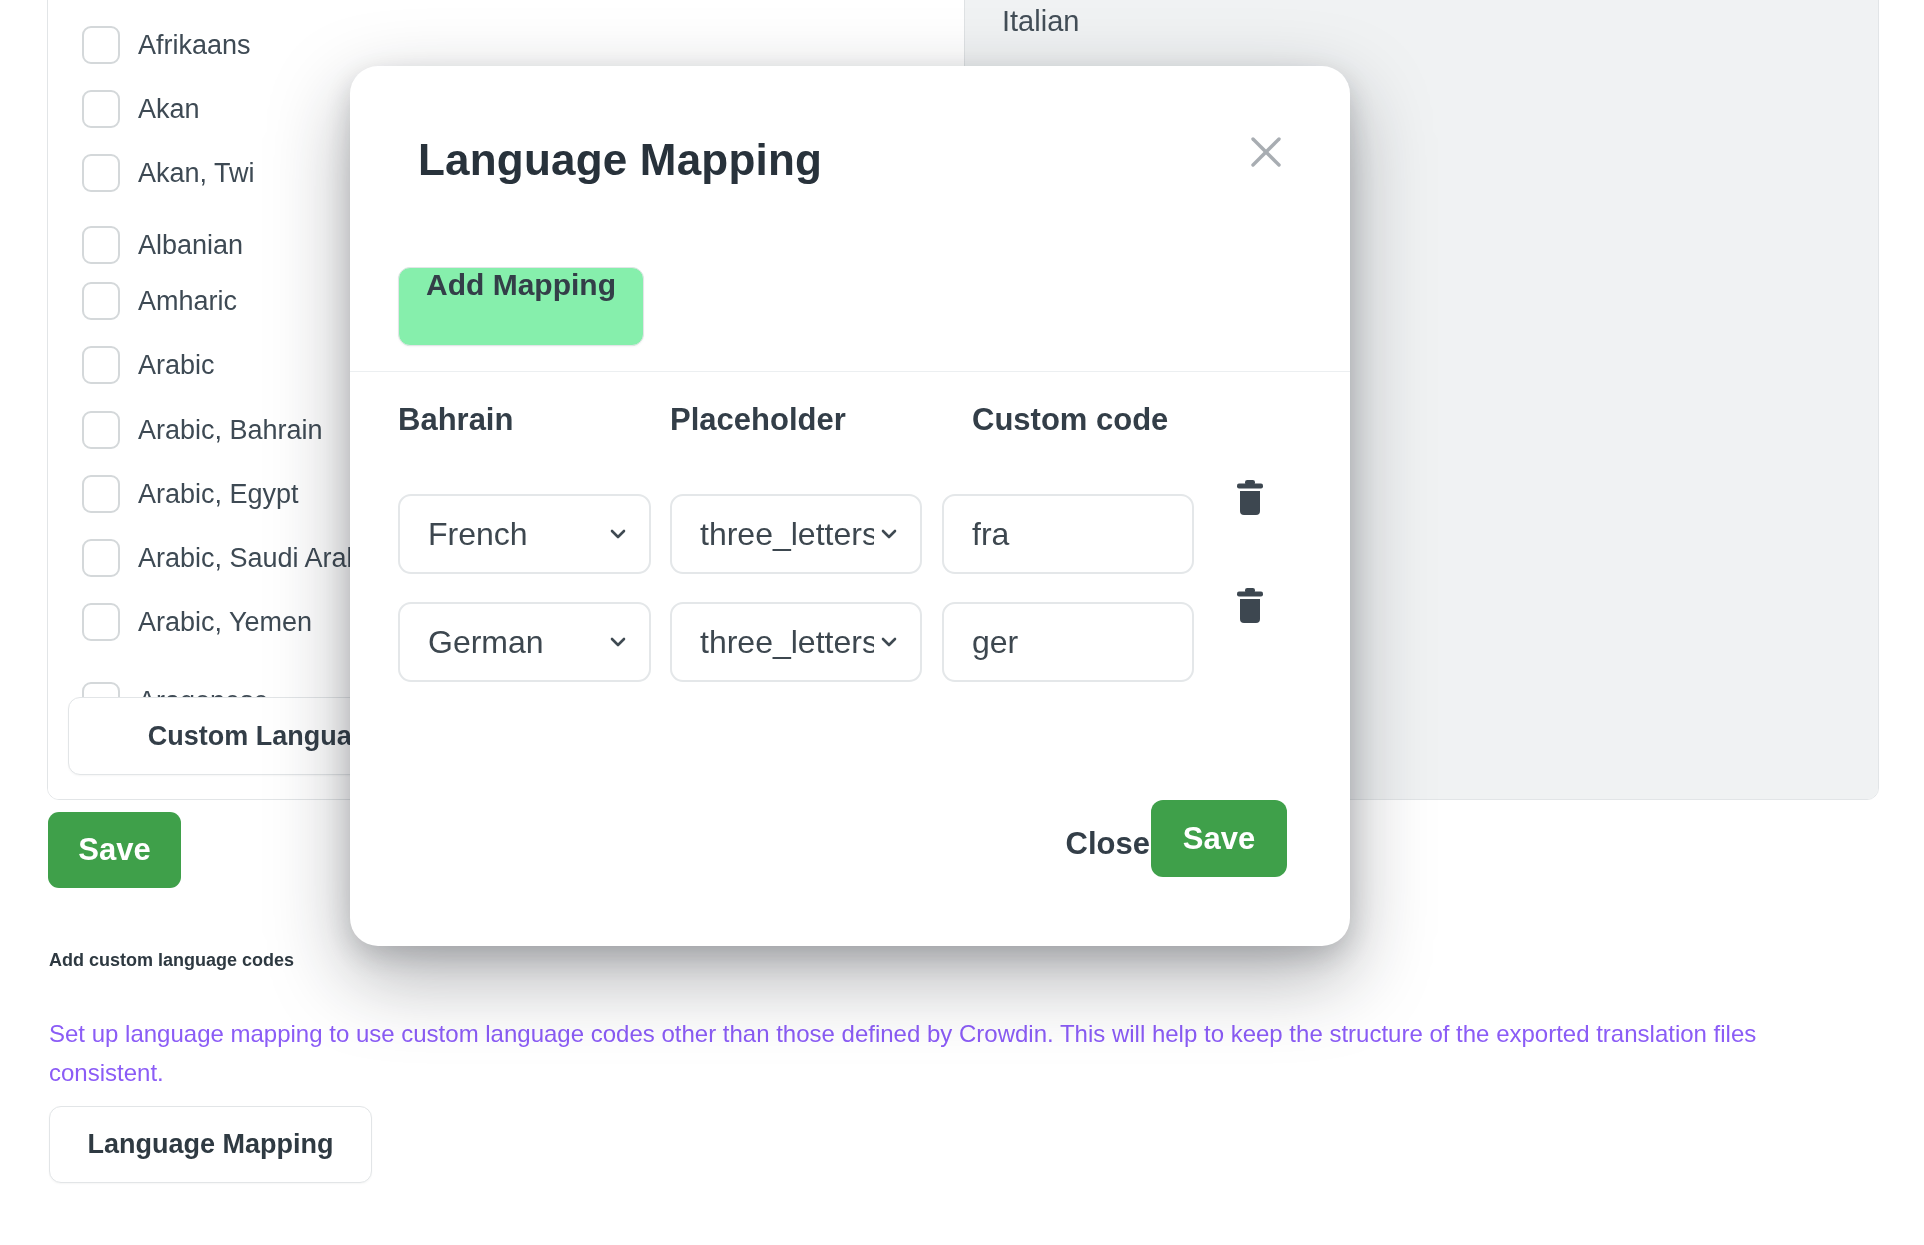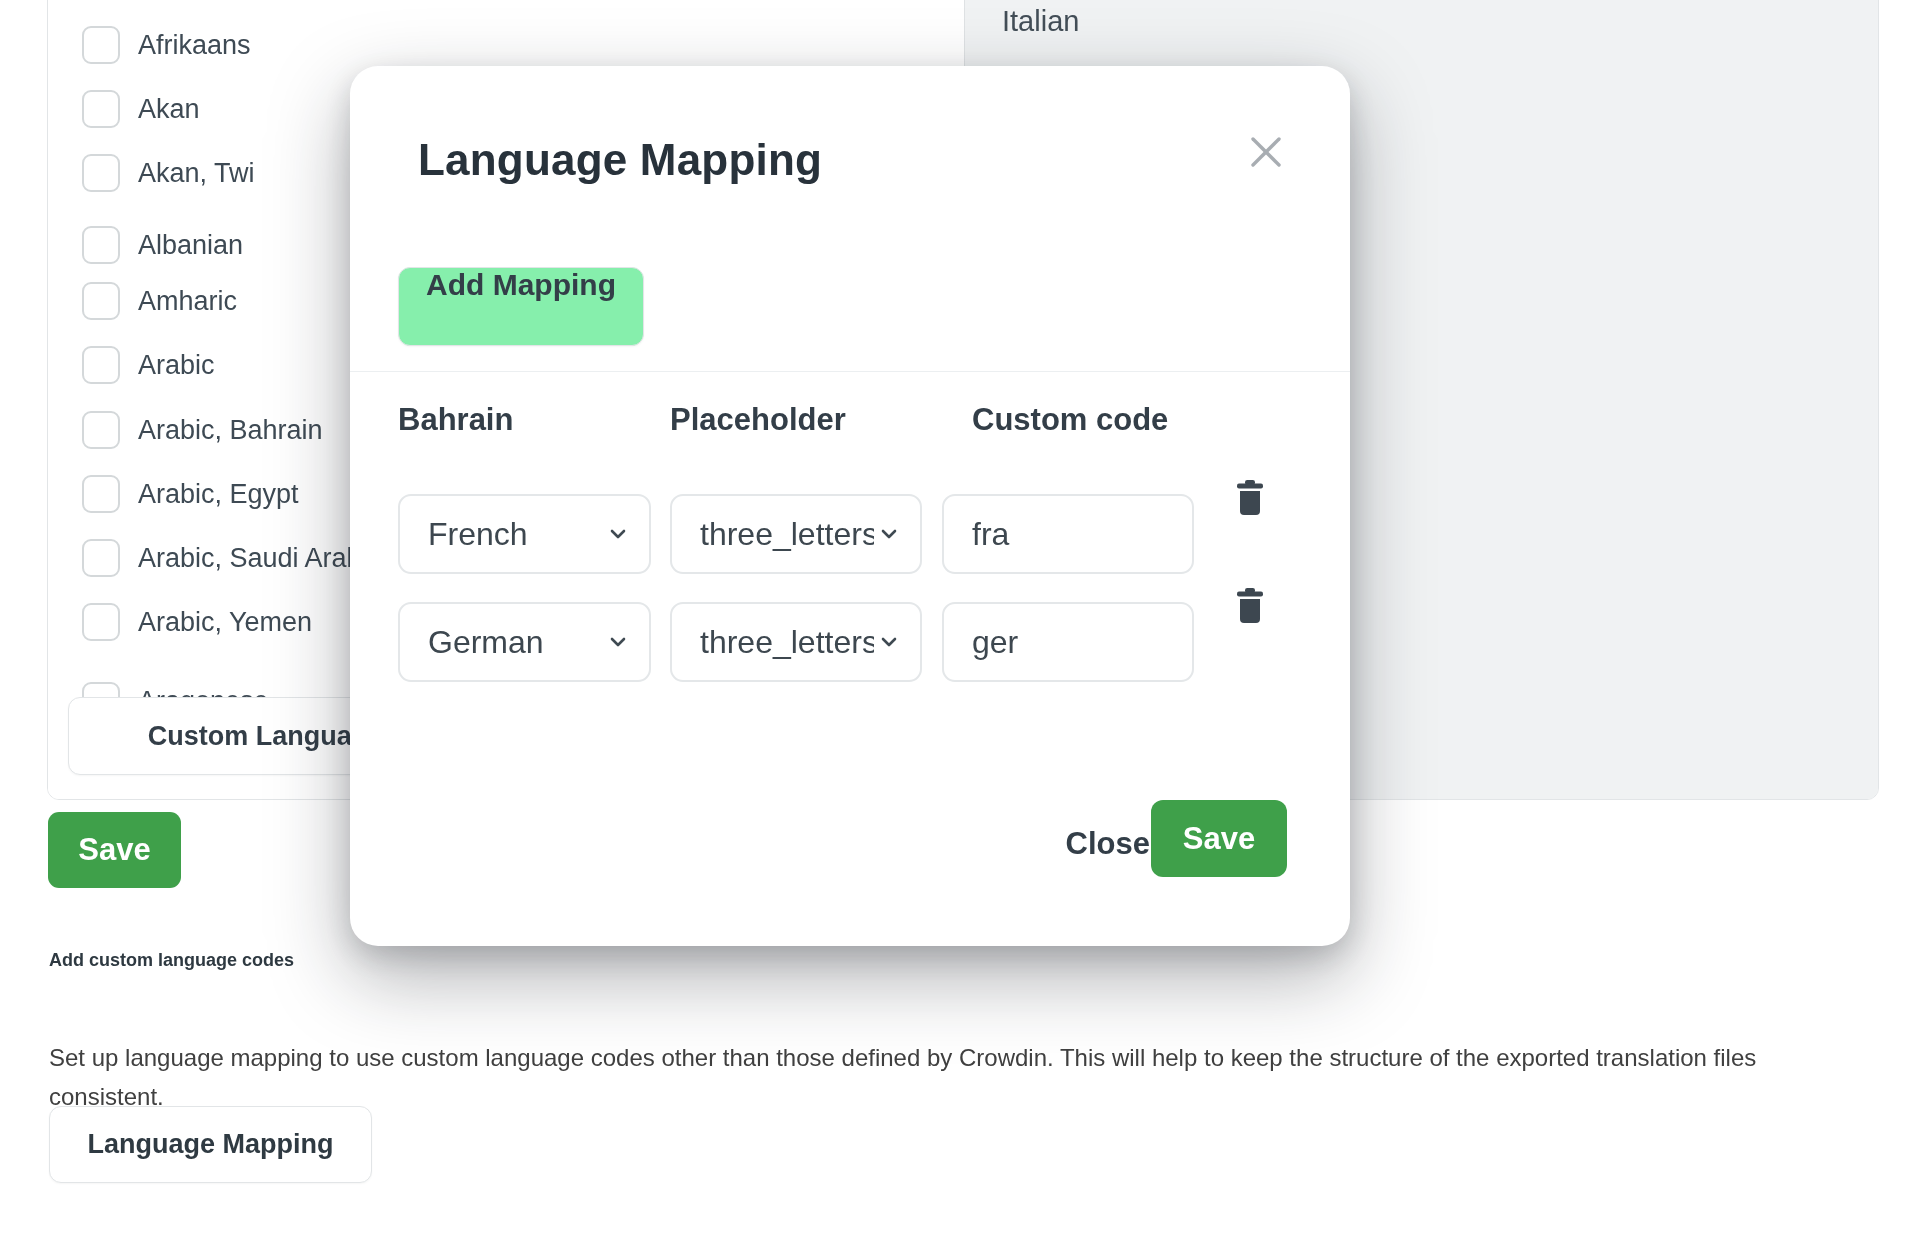--- a/index.html
+++ b/index.html
@@ -122,22 +122,22 @@
     display:flex; align-items:center; justify-content:center; cursor:pointer;
     font-family:"Liberation Sans","DejaVu Sans",sans-serif;
   }
 
   
   .section-heading {
     position:absolute; left:49px; top:950px; font-size:18px; font-weight:700;
     color:#2e3941;
   }
   .section-desc {
-    position:absolute; left:49px; top:1038px; width:1725px;
-    font-size:24px; line-height:39px; color:#404040;
+    position:absolute; left:49px; top:1014px; width:1725px;
+    font-size:24px; line-height:39px; color:#8b5cf6;
   }
   .lm-btn {
     position:absolute; left:49px; top:1106px; width:323px; height:77px;
     background:#fff; border:1px solid #e2e5e7; border-radius:12px;
     display:flex; align-items:center; justify-content:center;
     font-size:27px; font-weight:600; color:#2f3a42;
     box-shadow:0 1px 2px rgba(0,0,0,.04);
   }
 </style>
 </head>

